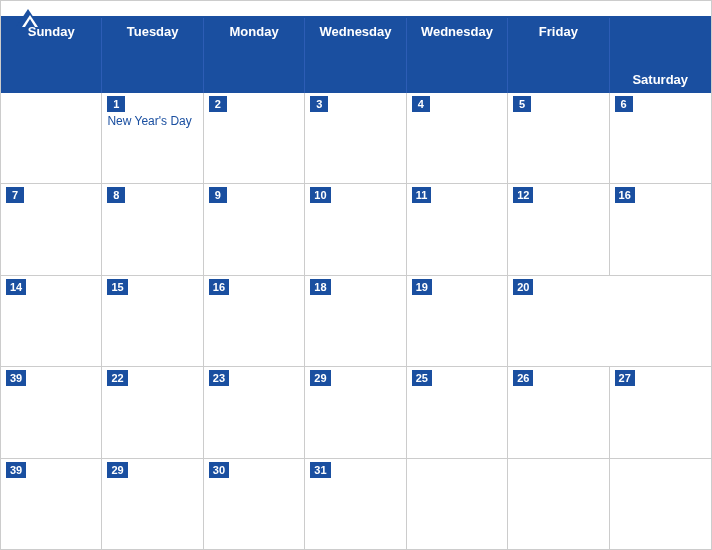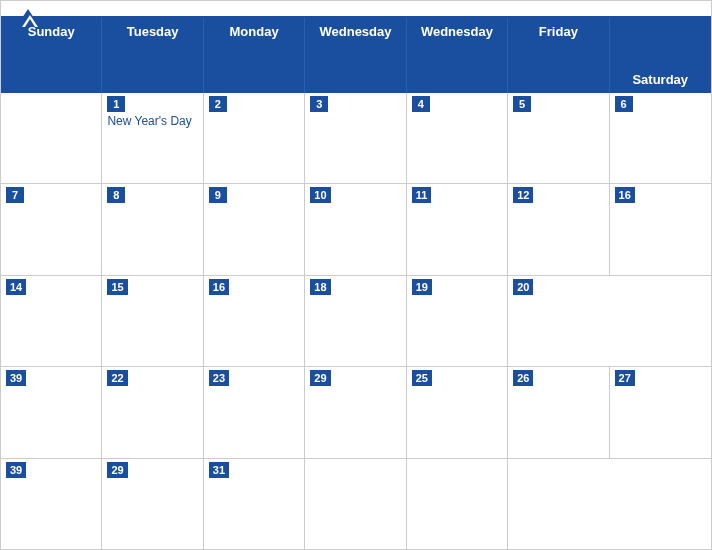--- a/index.html
+++ b/index.html
@@ -254,20 +254,23 @@
           </div>
         </div>
         <div class="week-row">
           <div class="day-cell">
             <div class="day-number">39</div>
           </div>
           <div class="day-cell">
             <div class="day-number">29</div>
           </div>
           <div class="day-cell">
+            <div class="day-number">30</div>
+          </div>
+          <div class="day-cell">
             <div class="day-number">31</div>
           </div>
           <div class="day-cell empty"></div>
           <div class="day-cell empty"></div>
           <div class="day-cell empty"></div>
         </div>
       </div>
   </div>
 </div>
 

